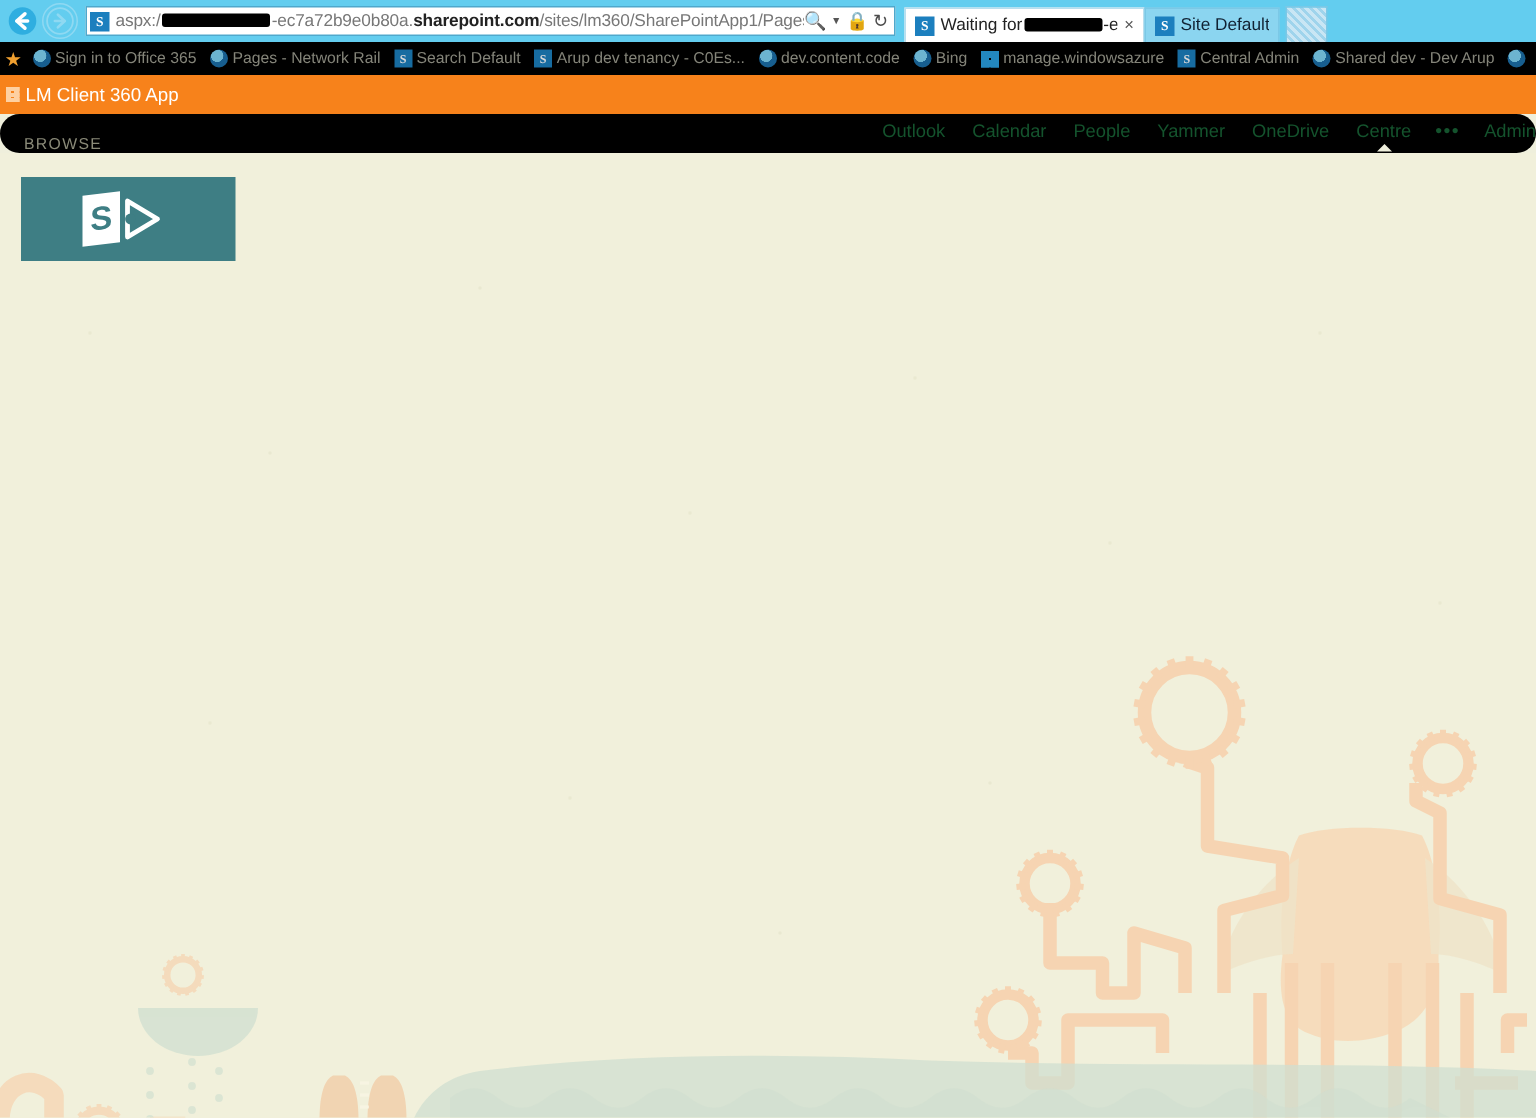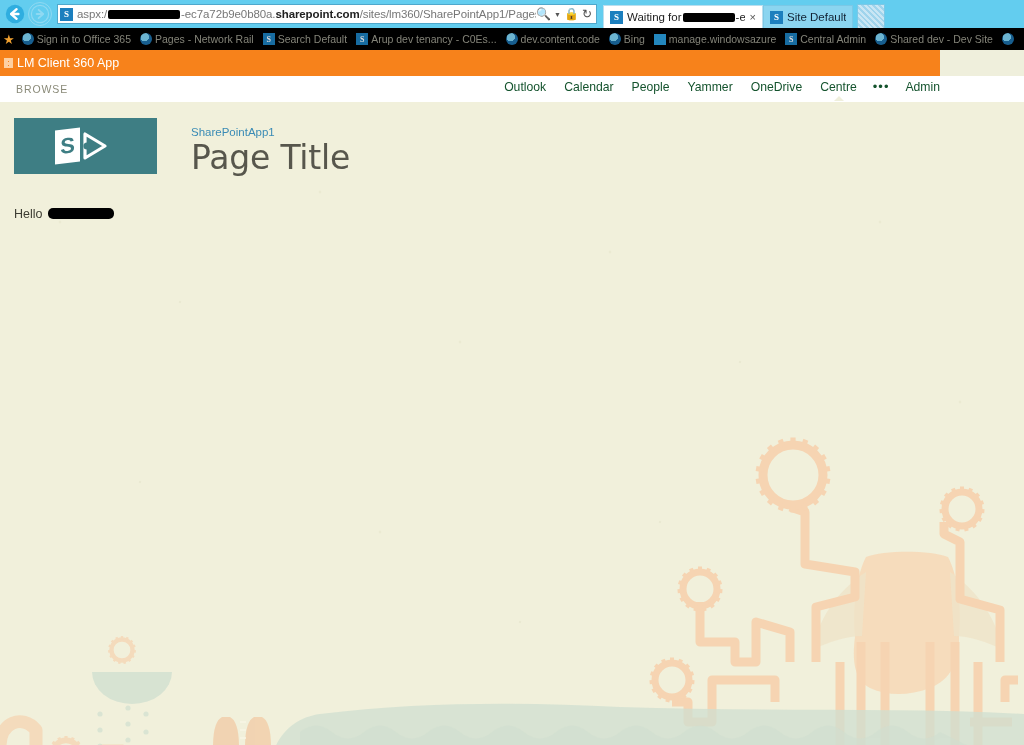--- a/index.html
+++ b/index.html
@@ -208,21 +208,21 @@
     width: 12px; height: 11px;
     margin-right: 3px;
     background:
       linear-gradient(to right, #2A9FE0 0 46%, transparent 46% 54%, #2A9FE0 54% 100%),
       linear-gradient(to bottom, #2A9FE0 0 44%, transparent 44% 56%, #2A9FE0 56% 100%);
     flex: 0 0 auto;
   }
 
   
   .suitebar {
-    width: 940px;
+    width: 1024px;
     height: 26px;
     background: #F7821B;
     display: flex;
     align-items: center;
     color: #FFFFFF;
     font-size: 12px;
     position: relative;
     box-sizing: border-box;
   }
   .suite-left {
@@ -270,24 +270,25 @@
   }
   .suite-link.clipped {
     padding-right: 0;
     overflow: hidden;
   }
 
   
   .ribbon {
     width: 1024px;
     height: 26px;
-    background: #ffffff;
-    display: flex;
-    align-items: center;
+    background: #000000;
+    display: flex;
+    align-items: flex-end;
     box-sizing: border-box;
+    border-radius: 13px;
   }
   .ribbon-tab {
     font-size: 10.5px;
     color: #8A8A78;
     letter-spacing: 0.9px;
     padding-left: 16px;
   }
 
   
   .page {
@@ -459,21 +460,21 @@
   <span class="bm">
     <span class="win-ico"></span>
     <span>manage.windowsazure</span>
   </span>
   <span class="bm">
     <span class="sp-ico">S</span>
     <span>Central Admin</span>
   </span>
   <span class="bm">
     <span class="ie-ico"></span>
-    <span>Shared dev - Dev Site</span>
+    <span>Shared dev - Dev Arup</span>
   </span>
   <span class="bm">
     <span class="ie-ico"></span>
 
   </span>
 </div>
 
 <div class="suitebar">
   <div class="suite-left">
     <span class="app-launcher"></span>
@@ -726,24 +727,16 @@
           <span class="logo-s">S</span>
           <span class="logo-arrow">
             <svg width="26" height="34" viewBox="0 0 26 34" aria-hidden="true">
               <path d="M2 5 L2 29 L22 17 Z" fill="none" stroke="#FFFFFF" stroke-width="3.2" stroke-linejoin="round"></path>
               <circle cx="4" cy="17" r="3.6" fill="#3E7E84"></circle>
             </svg>
           </span>
         </span>
       </div>
 
-      <div class="title-block">
-        <a class="breadcrumb">SharePointApp1</a>
-        <h1 class="page-title">Page Title</h1>
-      </div>
     </div>
 
-    <div class="hello-row">
-      <span>Hello</span>
-      <span class="hello-redact"></span>
-    </div>
   </div>
 </div>
 
 </body></html>

